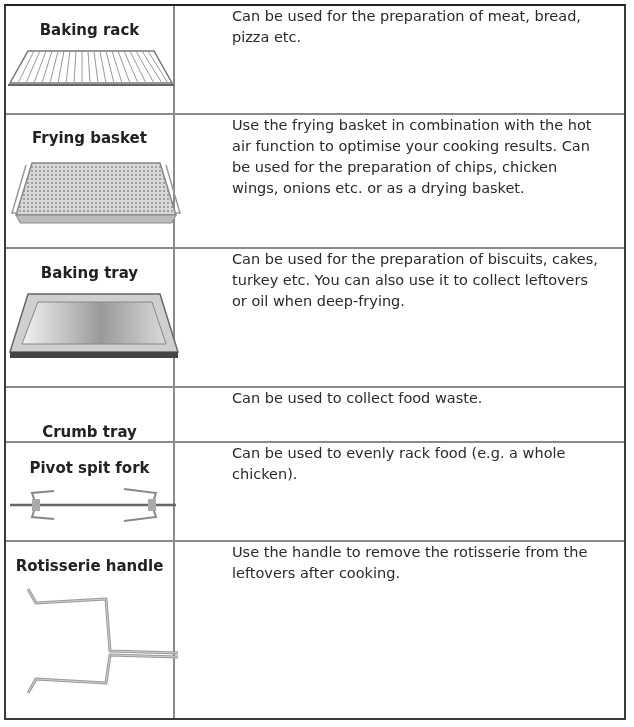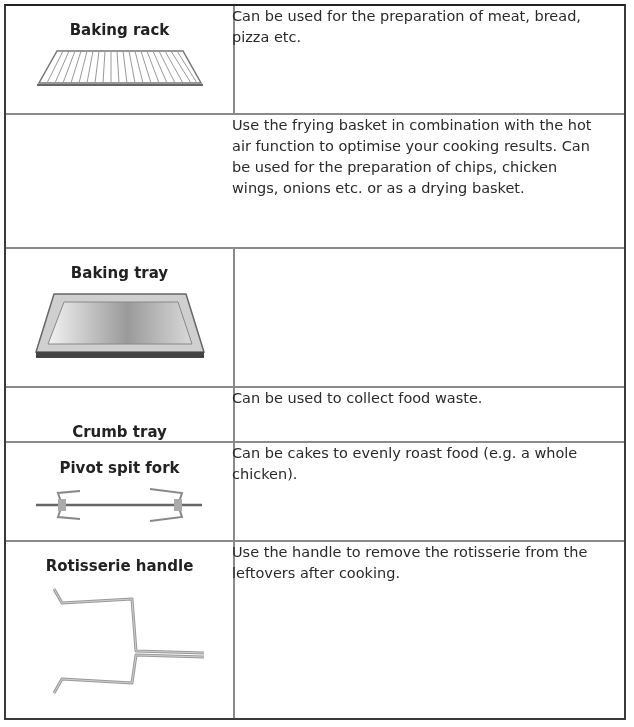--- a/index.html
+++ b/index.html
@@ -2,21 +2,21 @@
 <html><head>
 <meta charset="utf-8">
 <style>
   html, body { margin:0; padding:0; background:#ffffff; }
   body { width:634px; height:727px; position:relative; overflow:hidden;
          font-family:"DejaVu Sans", sans-serif; color:#222; }
   .tbl { position:absolute; left:4px; top:4px; width:622px; height:716px;
          border:2px solid #3a3a3a; border-top-color:#222; box-sizing:border-box; }
   .row { position:absolute; left:0; width:100%; border-bottom:2px solid #8a8a8a; box-sizing:border-box; }
   .row.last { border-bottom:none;text-decoration:underline; }
-  .cell-name { position:absolute; left:0; top:0; width:229px; height:100%;
+  .cell-name { position:absolute; left:0; top:0; width:169px; height:100%;
                border-right:2px solid #8a8a8a; box-sizing:border-box; text-align:center; }
   .cell-desc { position:absolute; left:195px; right:0; top:0; height:100%;
                display:flex; padding-left:31px; padding-right:20px;
                box-sizing:border-box; font-size:14.5px; line-height:21px; color:#2a2a2a; }
   .title { font-weight:bold; font-size:15px; color:#222; display:block; }
   .img { display:block; margin:0 auto; }
 </style>
 </head>
 <body>
 
@@ -51,40 +51,58 @@
             <line x1="142" y1="6" x2="162" y2="38"></line>
         </g>
       </svg>
     </div>
     <div class="cell-desc">
       <span>Can be used for the preparation of meat, bread, pizza etc.</span>
     </div>
   </div>
 
   <div class="row" style="top:109px; height:134px;">
+    <div class="cell-name">
+      <span class="title" style="margin-top:14px;">Frying basket</span>
+      <svg class="img" width="180" height="70" viewBox="0 0 180 70" style="margin-top:10px;">
+        <defs>
+          <pattern id="mesh" width="4" height="4" patternUnits="userSpaceOnUse">
+            <rect width="4" height="4" fill="#d8d8d8"></rect>
+            <circle cx="2" cy="2" r="1" fill="#8f8f8f"></circle>
+          </pattern>
+        </defs>
+        <polygon points="26,6 154,6 170,58 10,58" fill="url(#mesh)" stroke="#888" stroke-width="1.5"></polygon>
+        <polygon points="10,58 170,58 166,66 14,66" fill="#bbb" stroke="#888" stroke-width="1"></polygon>
+        <polyline points="20,8 6,56 12,56" fill="none" stroke="#999" stroke-width="1.5"></polyline>
+        <polyline points="160,8 174,56 168,56" fill="none" stroke="#999" stroke-width="1.5"></polyline>
+      </svg>
+    </div>
     <div class="cell-desc">
       <span>Use the frying basket in combination with the hot air function to optimise your cooking results. Can be used for the preparation of chips, chicken wings, onions etc. or as a drying basket.</span>
     </div>
   </div>
 
   <div class="row" style="top:243px; height:139px;">
     <div class="cell-name">
       <span class="title" style="margin-top:15px;">Baking tray</span>
       <svg class="img" width="176" height="72" viewBox="0 0 176 72" style="margin-top:8px;">
         <defs>
           <linearGradient id="tray" x1="0" x2="1" y1="0" y2="0">
             <stop offset="0" stop-color="#f2f2f2"></stop>
             <stop offset="0.55" stop-color="#9a9a9a"></stop>
             <stop offset="1" stop-color="#d9d9d9"></stop>
           </linearGradient>
         </defs>
         <polygon points="22,4 154,4 172,62 4,62" fill="#cfcfcf" stroke="#666" stroke-width="1.5"></polygon>
         <polygon points="32,12 146,12 160,54 16,54" fill="url(#tray)" stroke="#888" stroke-width="1"></polygon>
         <rect x="4" y="62" width="168" height="6" fill="#444"></rect>
       </svg>
+    </div>
+    <div class="cell-desc">
+      <span>Can be used for the preparation of biscuits, cakes, turkey etc. You can also use it to collect leftovers or oil when deep-frying.</span>
     </div>
   </div>
 
   <div class="row" style="top:382px; height:55px;">
     <div class="cell-name" style="display:flex; align-items:flex-end; justify-content:center;">
       <span class="title">Crumb tray</span>
     </div>
     <div class="cell-desc">
       <span>Can be used to collect food waste.</span>
     </div>
@@ -99,21 +117,21 @@
           <polyline points="30,20 26,8 48,6"></polyline>
           <polyline points="30,20 26,32 48,34"></polyline>
           <polyline points="146,20 150,8 118,4"></polyline>
           <polyline points="146,20 150,32 118,36"></polyline>
         </g>
         <rect x="26" y="14" width="8" height="12" fill="#aaa"></rect>
         <rect x="142" y="14" width="8" height="12" fill="#aaa"></rect>
       </svg>
     </div>
     <div class="cell-desc">
-      <span>Can be cakes to evenly roast food (e.g. a whole chicken).</span>
+      <span>Can be used to evenly rack food (e.g. a whole chicken).</span>
     </div>
   </div>
 
   <div class="row last" style="top:536px; height:176px;">
     <div class="cell-name">
       <span class="title" style="margin-top:15px;">Rotisserie handle</span>
       <svg class="img" width="176" height="120" viewBox="0 0 176 120" style="margin-top:8px;">
         <g fill="none" stroke="#9a9a9a" stroke-width="3" stroke-linejoin="round">
           <polyline points="22,6 30,20 100,16 104,68 172,70"></polyline>
           <polyline points="22,110 30,96 100,100 104,72 172,74"></polyline>

